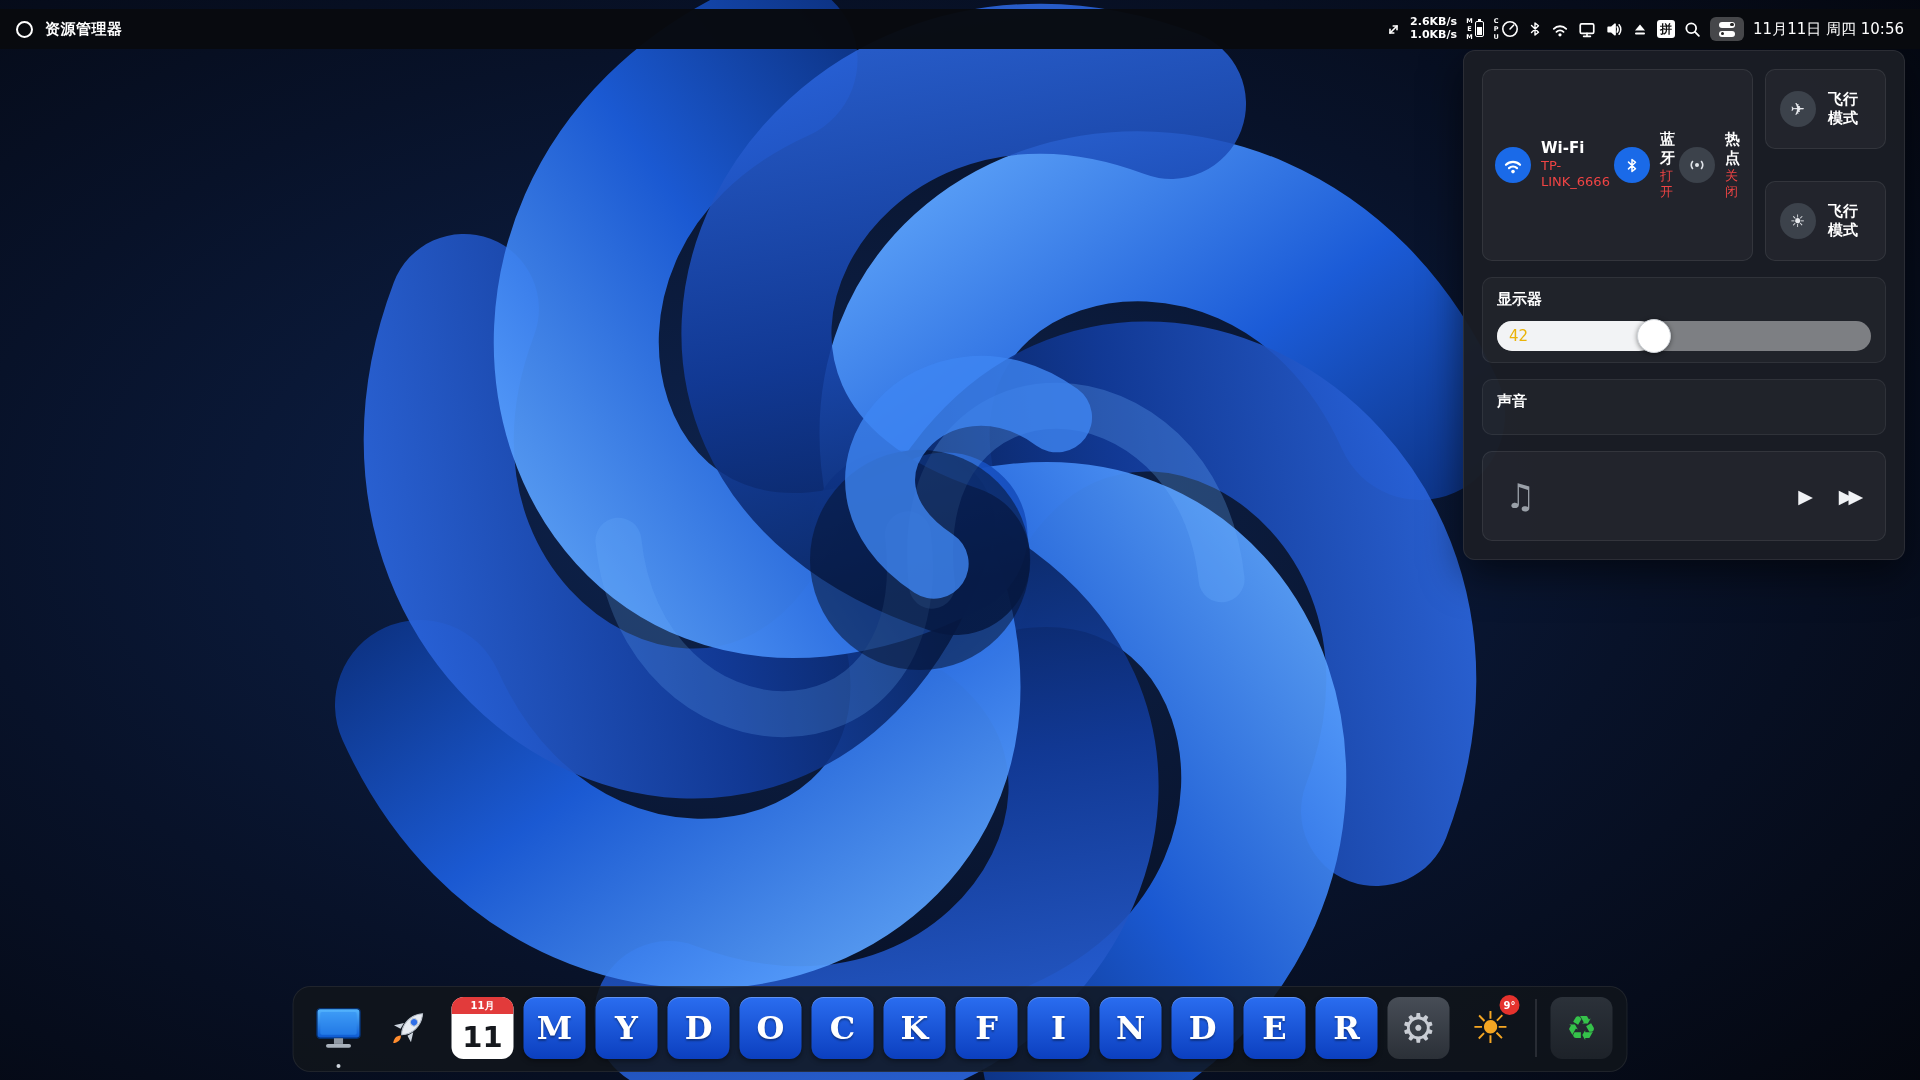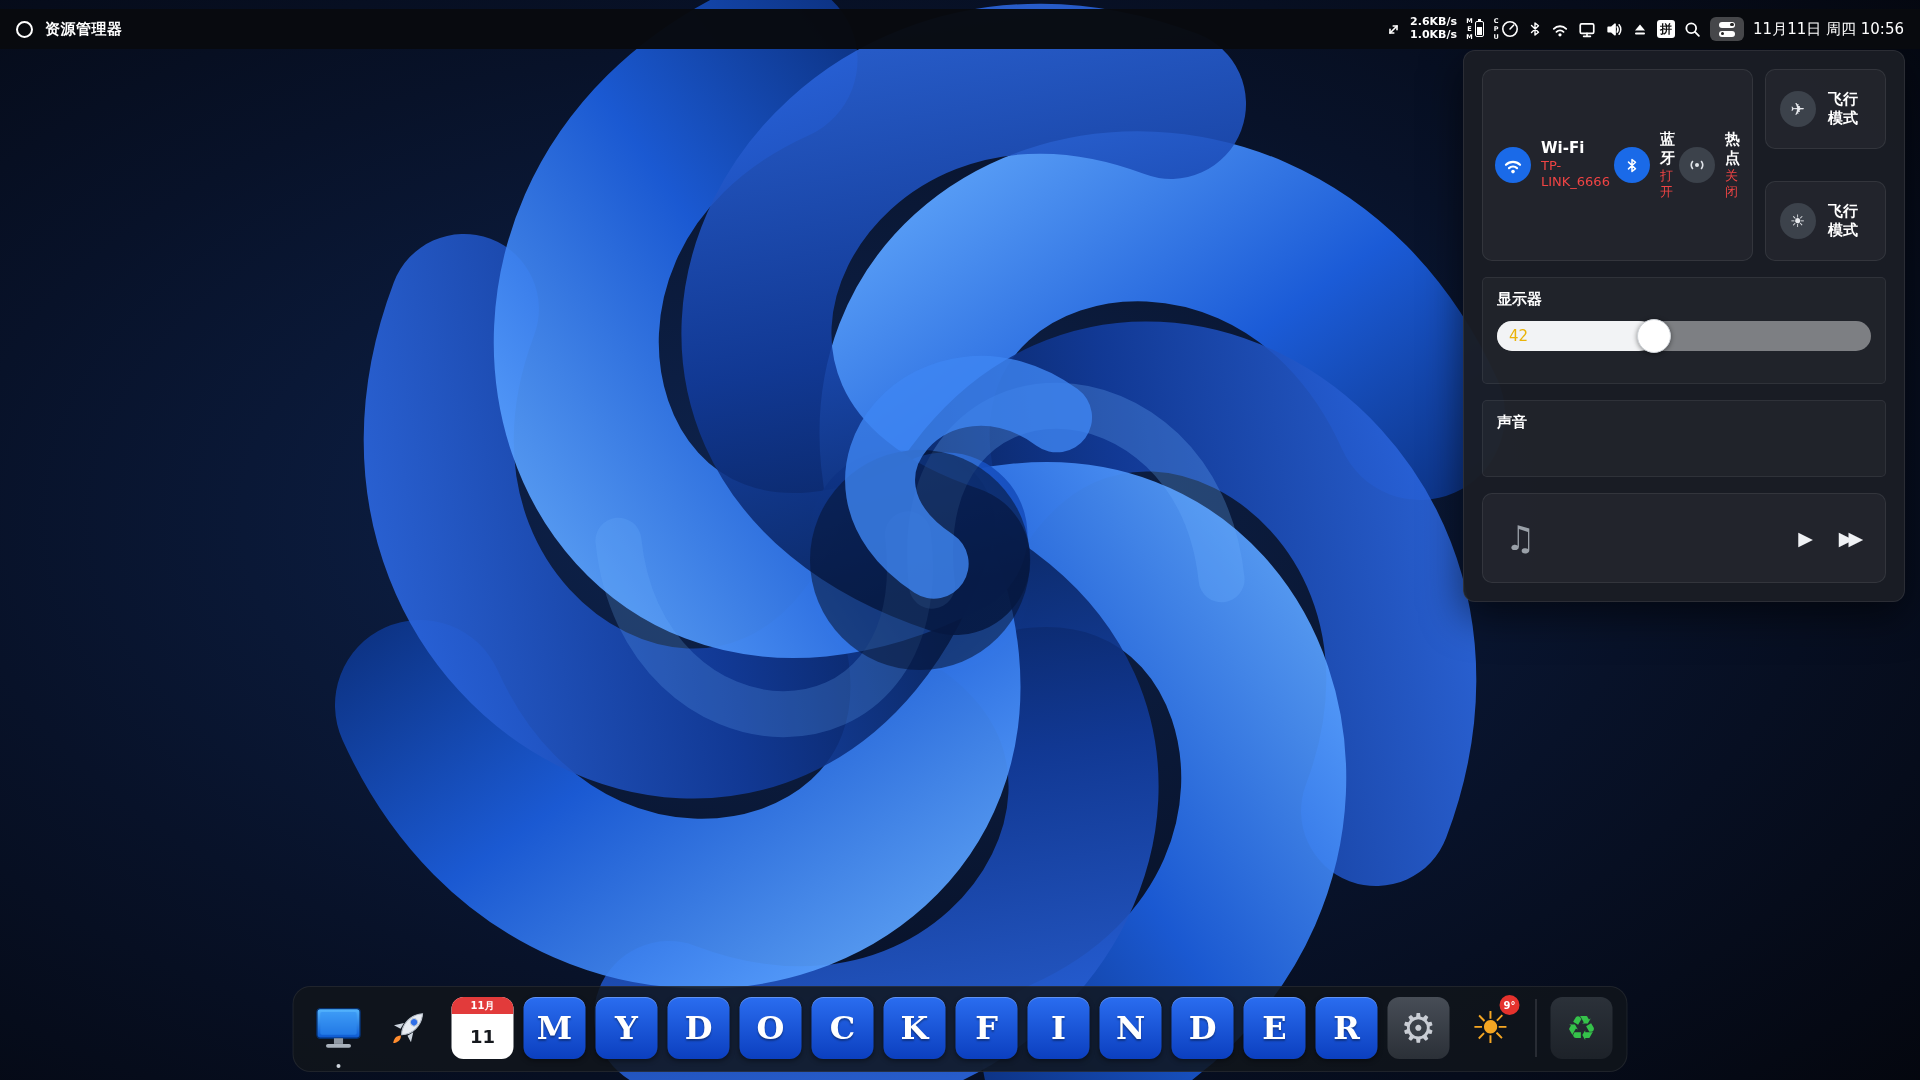--- a/index.html
+++ b/index.html
@@ -51,21 +51,21 @@
   .circle-gray { background:#3c424b; }
   .cc-row-text { display:flex; flex-direction:column; line-height:1.25; }
   .cc-row-title { font-size:15px; font-weight:bold; }
   .cc-row-sub { font-size:13px; color:#ef4444; }
   .cc-tiles { width:196px; display:flex; flex-direction:column; justify-content:space-between; height:192px; }
   .cc-tile { background:rgba(255,255,255,.04); border:1px solid rgba(255,255,255,.08);
     border-radius:10px; height:80px; display:flex; align-items:center; gap:12px; padding:0 14px; }
   .cc-tile-label { font-size:15px; font-weight:bold; }
   .tile-glyph { font-size:17px; color:#e8eaee; }
   .cc-section { background:rgba(255,255,255,.03); border:1px solid rgba(255,255,255,.07);
-    border-radius:5px; padding:12px 14px 32px; margin-bottom:16px; }
+    border-radius:10px; padding:12px 14px 11px; margin-bottom:16px; }
   .cc-sec-label { font-size:15px; font-weight:bold; margin-bottom:12px; }
   .slider { position:relative; height:30px; border-radius:15px;
     background:rgba(255,255,255,.42); cursor:pointer; }
   .slider-fill { position:absolute; left:0; top:0; bottom:0; background:#f2f3f5;
     border-radius:15px; }
   .slider-value { position:absolute; left:12px; top:50%; transform:translateY(-50%);
     font-size:15px; color:#eab308; z-index:2; }
   .slider-knob { position:absolute; top:-2px; width:34px; height:34px; border-radius:50%;
     background:#fff; border:1px solid #cfd3d8; box-shadow:0 1px 5px rgba(0,0,0,.45); z-index:3; }
   .cc-music { background:rgba(255,255,255,.04); border:1px solid rgba(255,255,255,.08);
@@ -84,21 +84,21 @@
   .dock-item { width:62px; height:62px; display:flex; align-items:center;
     justify-content:center; position:relative; cursor:pointer; flex:none; }
   .letter-tile { border-radius:12px; background:linear-gradient(180deg,#2a6df0,#0b3fbf);
     box-shadow:inset 0 1px 0 rgba(255,255,255,.25), 0 2px 5px rgba(0,0,0,.4); }
   .letter-tile span { font-family:"DejaVu Serif","Liberation Serif",serif; font-weight:bold;
     font-size:32px; color:#fff; text-shadow:0 2px 2px rgba(0,0,0,.35); }
   .cal-tile { background:#fff; border-radius:12px; flex-direction:column; overflow:hidden; }
   .cal-head { width:100%; height:17px; background:#e23b3b; color:#fff; font-size:10px;
     font-weight:bold; display:flex; align-items:center; justify-content:center; }
   .cal-body { flex:1; width:100%; display:flex; align-items:center; justify-content:center;
-    color:#15181d; font-size:18px; font-weight:bold; }
+    color:#15181d; font-size:29px; font-weight:bold; }
   .gear-tile { border-radius:12px; background:linear-gradient(180deg,#474d56,#2b3037); }
   .gear-tile span { font-size:40px; color:#c9cdd4; }
   .trash-tile { border-radius:12px; background:linear-gradient(180deg,#2b3139,#1d2229); }
   .trash-tile span { font-size:34px; color:#35c24a; }
   .weather-sun { font-size:44px; color:#f5a623; line-height:1; }
   .badge { position:absolute; top:-2px; right:2px; min-width:20px; height:20px; border-radius:10px;
     background:#e5322d; color:#fff; font-size:10px; font-weight:bold; display:flex;
     align-items:center; justify-content:center; padding:0 4px; }
   .dock-sep { width:1px; height:58px; background:rgba(255,255,255,.22); margin:0 4px; }
   .run-dot { position:absolute; bottom:-9px; left:50%; transform:translateX(-50%);

